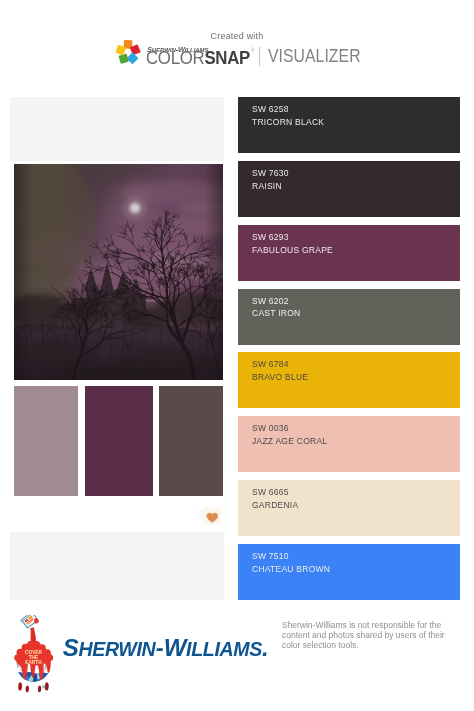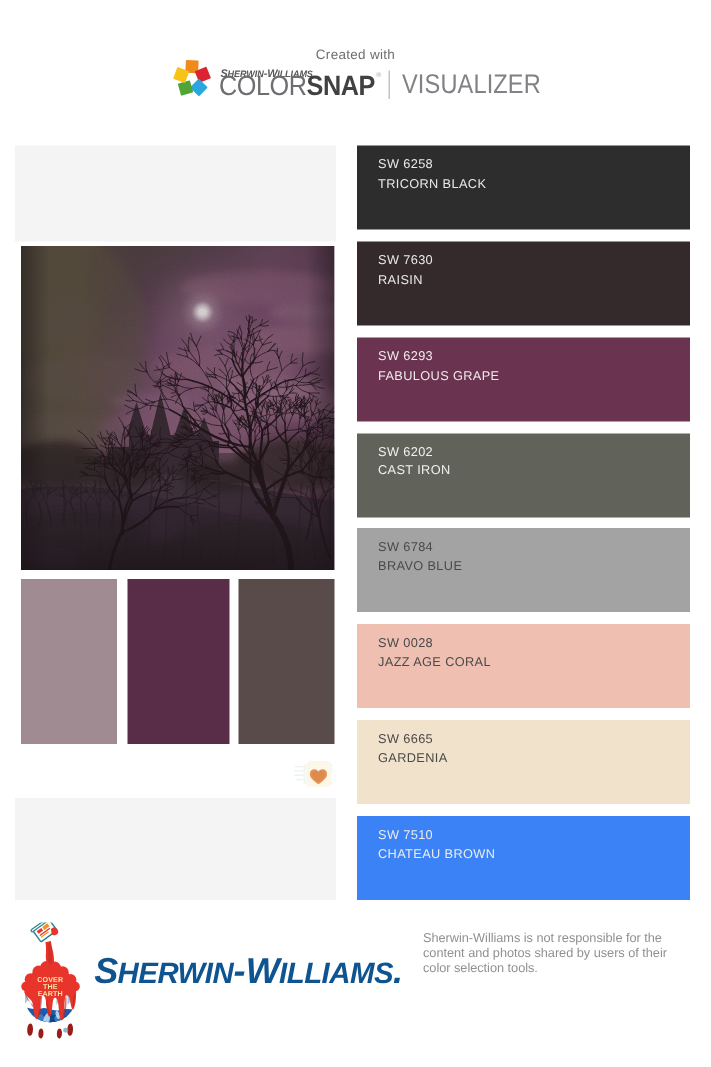--- a/index.html
+++ b/index.html
@@ -265,26 +265,26 @@
         <div class="name">RAISIN</div>
       </div>
       <div class="swatch" style="top: 224.72px; background: rgb(106, 52, 81); color: rgb(240, 233, 236);">
         <div class="code">SW 6293</div>
         <div class="name">FABULOUS GRAPE</div>
       </div>
       <div class="swatch" style="top: 288.58px; background: rgb(97, 99, 90); color: rgb(240, 240, 238);">
         <div class="code">SW 6202</div>
         <div class="name">CAST IRON</div>
       </div>
-      <div class="swatch" style="top: 352.44px; background: #a3a3a3; color: rgb(74, 74, 74);">
+      <div class="swatch" style="top: 352.44px; background: #eab308; color: rgb(74, 74, 74);">
         <div class="code">SW 6784</div>
         <div class="name">BRAVO BLUE</div>
       </div>
       <div class="swatch" style="top: 416.3px; background: rgb(239, 191, 178); color: rgb(74, 74, 74);">
-        <div class="code">SW 0028</div>
+        <div class="code">SW 0036</div>
         <div class="name">JAZZ AGE CORAL</div>
       </div>
       <div class="swatch" style="top: 480.16px; background: rgb(241, 226, 204); color: rgb(74, 74, 74);">
         <div class="code">SW 6665</div>
         <div class="name">GARDENIA</div>
       </div>
       <div class="swatch" style="top: 544.02px; background: #3b82f6; color: rgb(236, 236, 236);">
         <div class="code">SW 7510</div>
         <div class="name">CHATEAU BROWN</div>
       </div>

